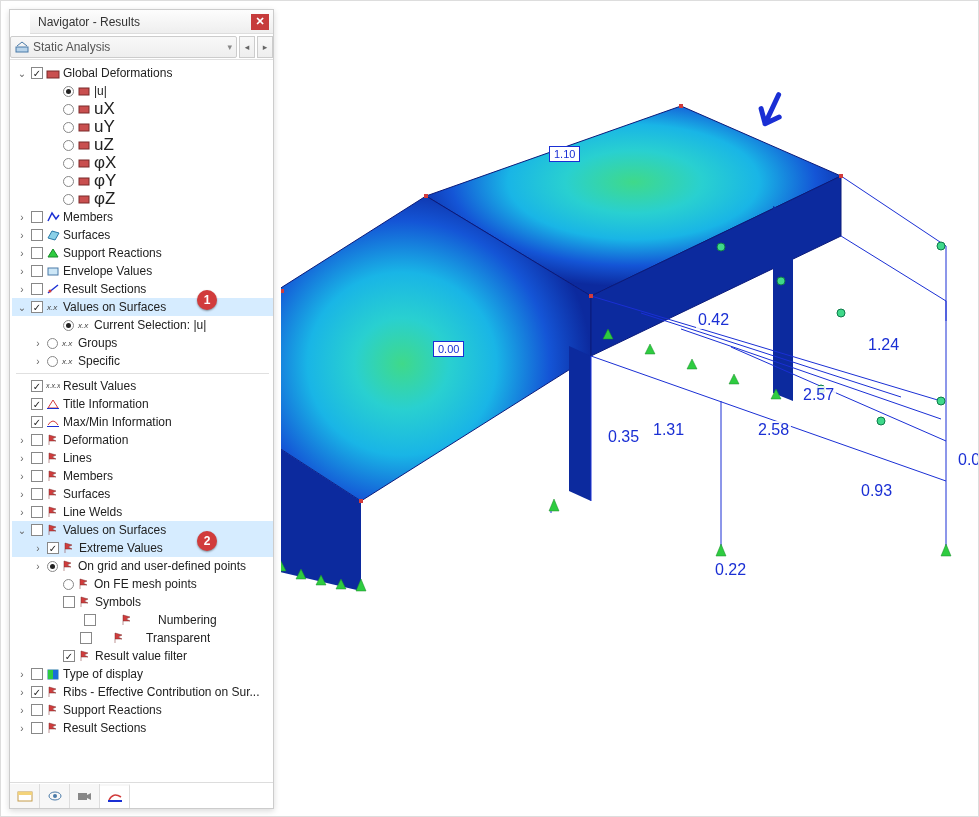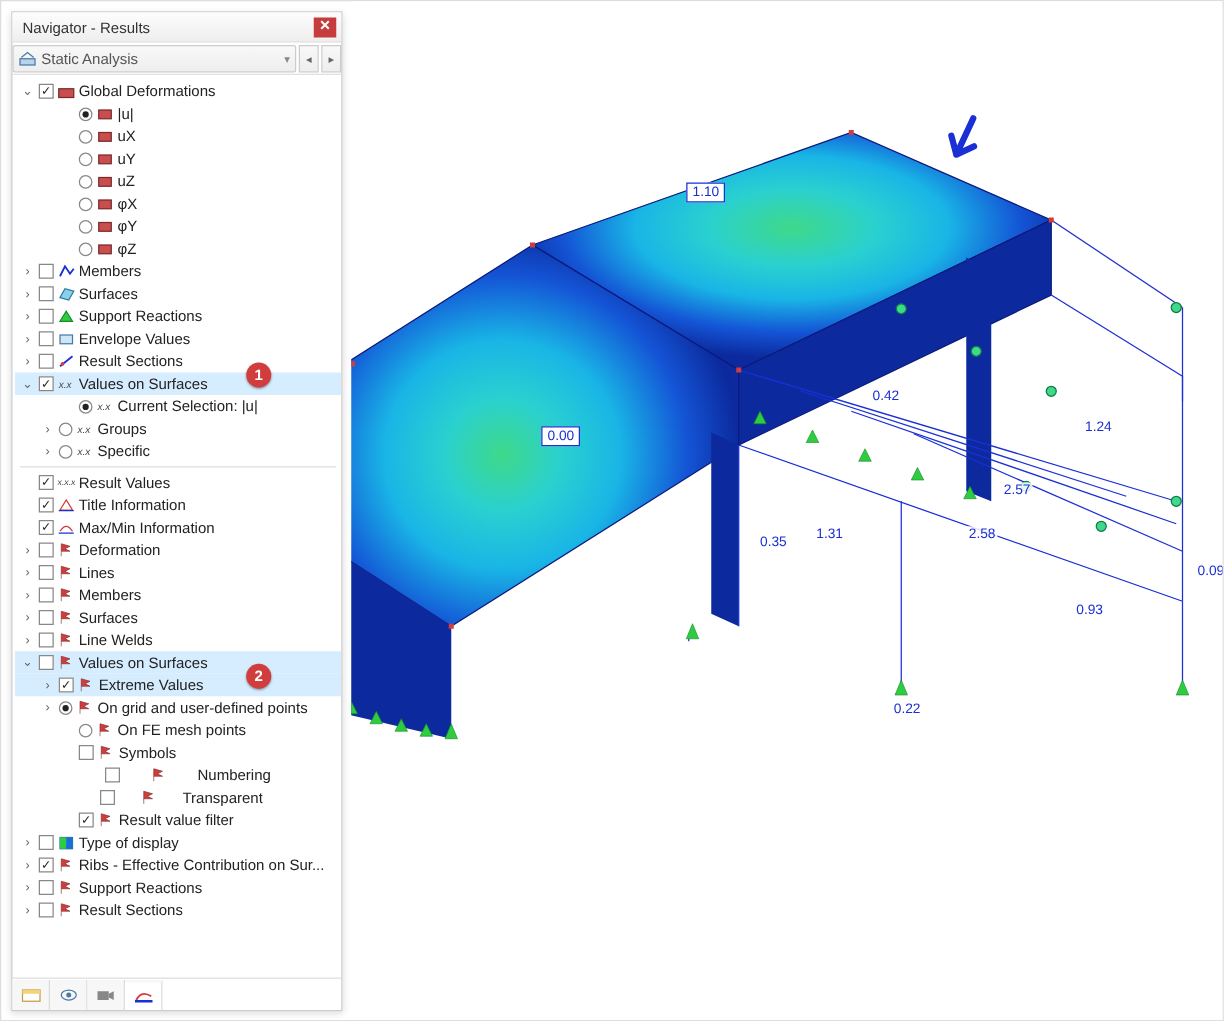--- a/index.html
+++ b/index.html
@@ -26,20 +26,21 @@
   }
   .titlebar {
     display: flex;
     align-items: center;
     height: 24px;
     padding: 0 4px 0 8px;
     background: linear-gradient(#fdfdfd,#eee);
     border-bottom: 1px solid #ddd;
     font-size: 12px;
     color: #333;
+    margin-left: 20px;
   }
   .titlebar .close {
     margin-left: auto;
     width: 18px; height: 16px;
     background: #c63b3b;
     color: #fff;
     font-weight: bold;
     text-align: center;
     line-height: 14px;
     font-size: 11px;
@@ -121,21 +122,21 @@
     border-radius: 50%;
     background: #fff;
     display: inline-flex;
     align-items: center;
     justify-content: center;
     cursor: pointer;
   }
   .radio.on::after { content:""; width:5px; height:5px; border-radius:50%; background:#222; }
   .ic { width: 14px; height: 14px; display: inline-flex; align-items:center; justify-content:flex-end;font-style:italic; }
   .lbl { overflow: hidden; text-overflow: ellipsis; }
-  .sub { font-size: 12px; }
+  .sub { font-size: 17px; }
   .sep { height: 1px; background: #e0e0e0; margin: 3px 4px; }
   .badge {
     position: absolute;
     width: 20px; height: 20px;
     border-radius: 50%;
     background: #d13c3c;
     color: #fff;
     font-weight: bold;
     font-size: 12px;
     text-align: center;
@@ -158,21 +159,21 @@
   }
   .bottombar .tab.active { background: #fff; border-top: 2px solid #f7f7f7; }
   .viewport {
     position: absolute;
     left: 280px; top: 0;
     right: 0; bottom: 0;
     background: #fff;
   }
   .valuelbl {
     position: absolute;
-    font-size: 11px;
+    font-size: 16px;
     color: #1a2fd4;
     background: rgba(255,255,255,0.85);
     padding: 0 2px;
     white-space: nowrap;
   }
   .boxedlbl {
     position: absolute;
     font-size: 11px;
     color: #1a2fd4;
     background: #fff;
@@ -282,21 +283,21 @@
 </div>
 
 <div id="valueLabels">
     <div class="boxedlbl" style="left: 548px; top: 145px;">1.10</div>
     <div class="boxedlbl" style="left: 432px; top: 340px;">0.00</div>
     <div class="valuelbl" style="left: 695px; top: 310px;">0.42</div>
     <div class="valuelbl" style="left: 865px; top: 335px;">1.24</div>
     <div class="valuelbl" style="left: 800px; top: 385px;">2.57</div>
     <div class="valuelbl" style="left: 605px; top: 427px;">0.35</div>
     <div class="valuelbl" style="left: 650px; top: 420px;">1.31</div>
-    <div class="valuelbl" style="left: 772px; top: 420px;">2.58</div>
+    <div class="valuelbl" style="left: 755px; top: 420px;">2.58</div>
     <div class="valuelbl" style="left: 818px; top: 481px; margin-left: 40px;">0.93</div>
     <div class="valuelbl" style="left: 955px; top: 450px;">0.09</div>
     <div class="valuelbl" style="left: 712px; top: 560px;">0.22</div>
   </div>
 
 <div class="panel">
   <div class="titlebar">
     <span>Navigator - Results</span>
     <span class="close">✕</span>
   </div>

